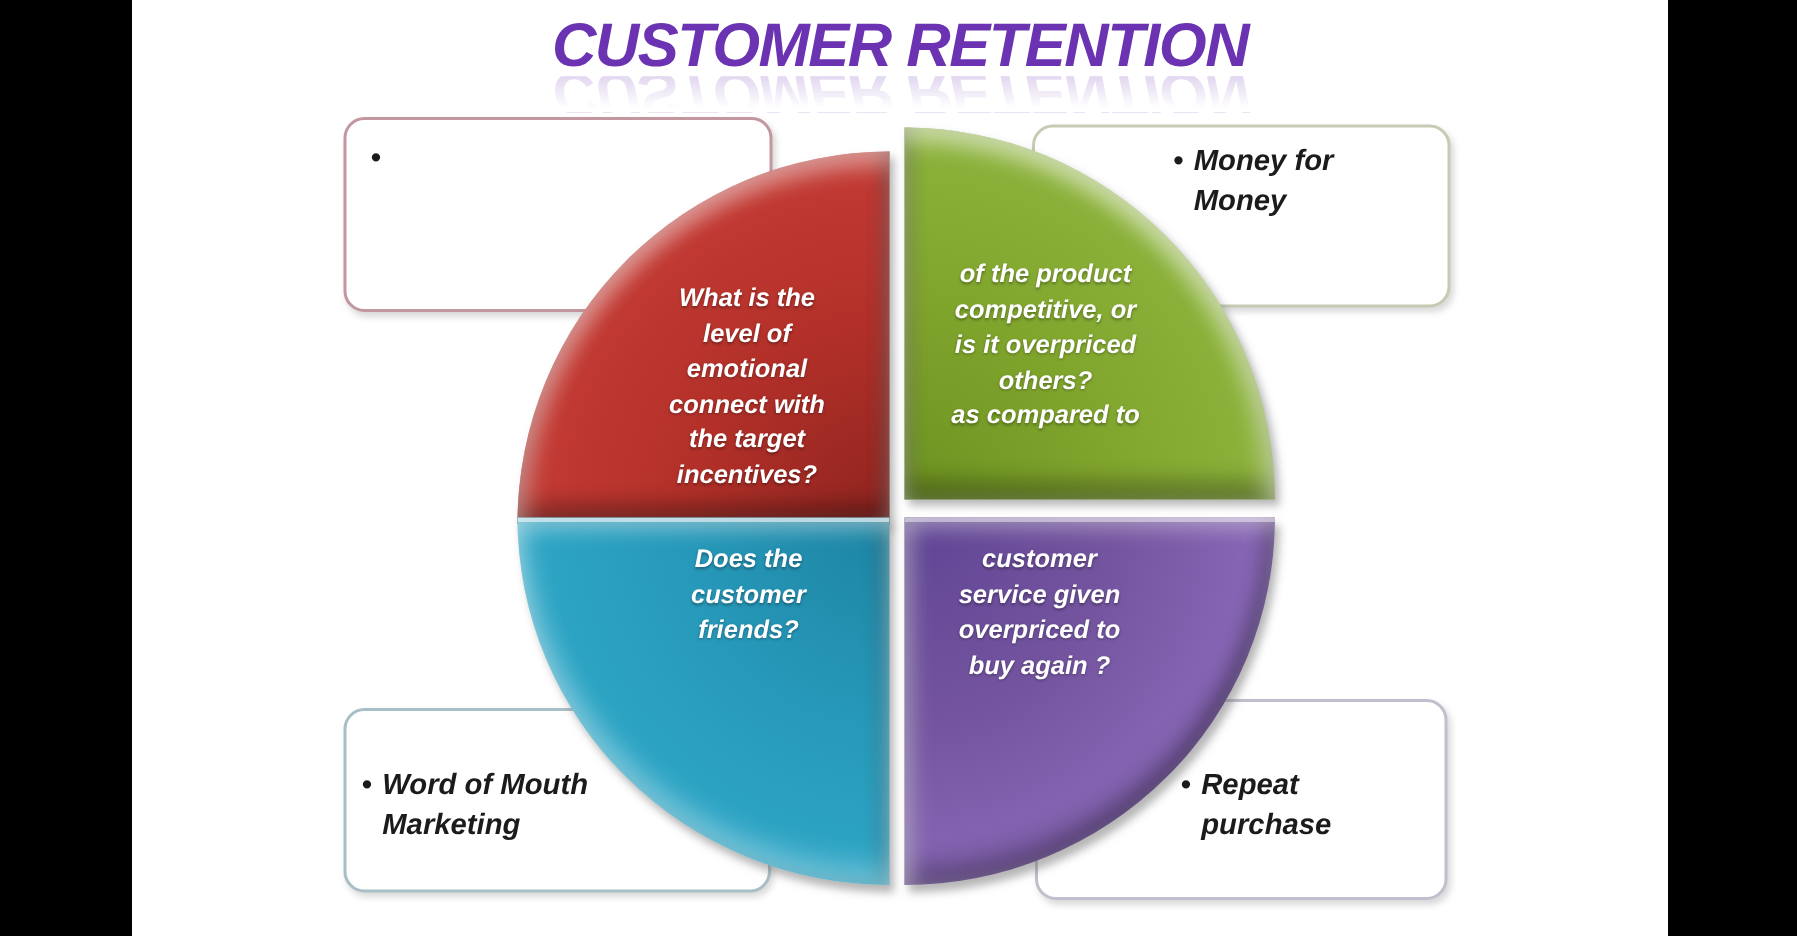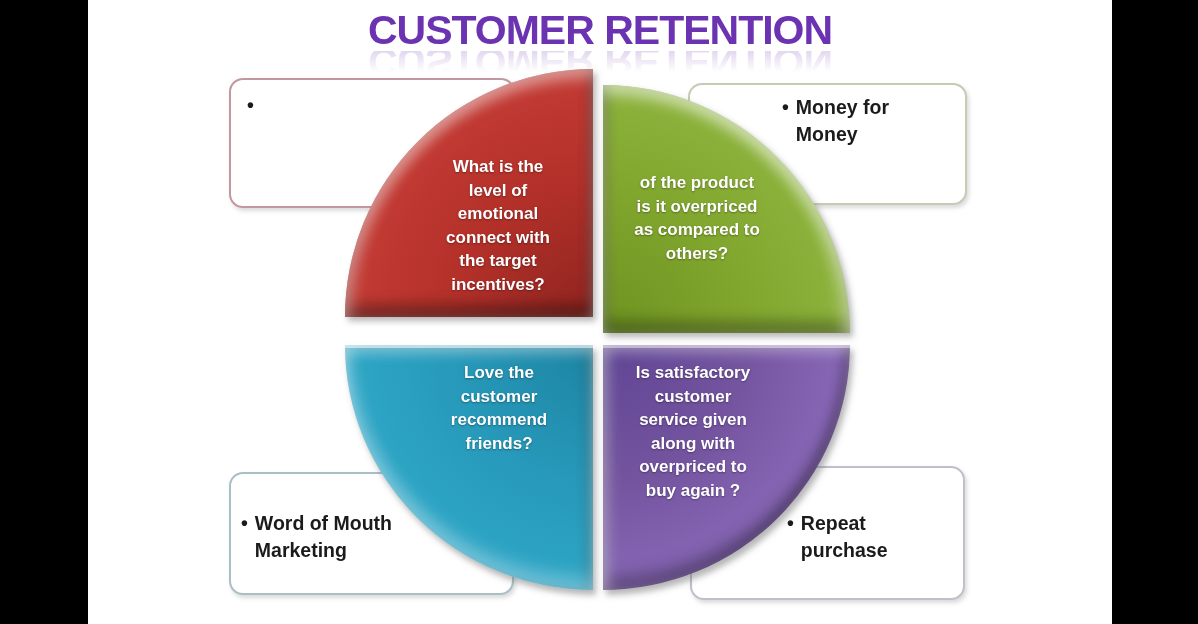--- a/index.html
+++ b/index.html
@@ -1,20 +1,20 @@
 <!DOCTYPE html>
 <html><head>
 <meta charset="utf-8">
 <style>
   * { margin:0; padding:0; box-sizing:border-box; }
   html,body { width:1198px; height:624px; }
   body { font-family:"Liberation Sans","DejaVu Sans",sans-serif; background:#000; overflow:hidden; }
 
   .frame { position:relative; width:1198px; height:624px; background:#000; }
-  .slide { position:absolute; left:88px; top:0; width:1024px; height:624px; background:#ffffff; }
+  .slide { position:absolute; left:88px; top:0; width:1024px; height:624px; background:#ffffff;font-style:italic; }
 
   
   .title { position:absolute; top:8px; left:0; width:100%; text-align:center;
            font-size:41px; line-height:44px; font-weight:bold; letter-spacing:-1px;
            color:#6B32B2; }
   .title-reflection { position:absolute; top:51px; left:0; width:100%; height:24px;
            overflow:hidden; font-size:41px; line-height:44px; font-weight:bold;
            letter-spacing:-1px; color:#6B32B2; }
   .title-reflection .refl-text { display:block; text-align:center;
            transform:scaleY(-1); transform-origin:50% 38%; opacity:.35; }
@@ -31,21 +31,21 @@
   .callout-br { left:602px; top:466px; width:275px; height:134px; border-color:#C1BECD; }
   .callout-inner { display:flex; gap:7px; align-items:flex-start; }
   .callout-tl .callout-inner { padding:12px 0 0 16px; }
   .callout-tr .callout-inner { padding:9px 0 0 92px; }
   .callout-bl .callout-inner { padding:36px 0 0 10px; }
   .callout-br .callout-inner { padding:42px 0 0 95px; }
   .bullet { line-height:27px; }
 
   
   .quad { position:absolute; z-index:2; }
-  .quad-red { left:257px; top:69px; width:248px; height:248px; border-top-left-radius:100%;
+  .quad-red { left:257px; top:101px; width:248px; height:248px; border-top-left-radius:100%;
     background:radial-gradient(circle at 100% 100%, #8f241f 0%, #b23029 38%, #c23a33 68%, #cf4f48 100%);
     box-shadow: inset 0 10px 14px rgba(255,255,255,.40), inset 10px 0 14px rgba(255,255,255,.18),
                 inset 0 -12px 14px rgba(0,0,0,.38), inset -6px 0 10px rgba(0,0,0,.18),
                 3px 4px 6px rgba(110,110,110,.5); }
   .quad-green { left:515px; top:85px; width:247px; height:248px; border-top-right-radius:100%;
     background:radial-gradient(circle at 0% 100%, #6d9220 0%, #80a52d 38%, #8cb23b 68%, #a3c657 100%);
     box-shadow: inset 0 10px 14px rgba(255,255,255,.48), inset -10px 0 14px rgba(255,255,255,.22),
                 inset 0 -12px 14px rgba(0,0,0,.32), inset 6px 0 10px rgba(0,0,0,.15),
                 3px 4px 6px rgba(110,110,110,.5); }
   .quad-cyan { left:257px; top:345px; width:248px; height:245px; border-bottom-left-radius:100%;
@@ -112,40 +112,38 @@
         <div>emotional</div>
         <div>connect with</div>
         <div>the target</div>
         <div>incentives?</div>
       </div>
     </div>
 
     <div class="quad quad-green">
       <div class="quad-text">
         <div>of the product</div>
+        <div>competitive, or</div>
         <div>is it overpriced</div>
+        <div>others?</div>
         <div>as compared to</div>
-        <div>others?</div>
       </div>
     </div>
 
     <div class="quad quad-cyan">
       <div class="quad-text">
-        <div>Love the</div>
+        <div>Does the</div>
         <div>customer</div>
-        <div>recommend</div>
         <div>friends?</div>
       </div>
     </div>
 
     <div class="quad quad-purple">
       <div class="quad-text">
-        <div>Is satisfactory</div>
         <div>customer</div>
         <div>service given</div>
-        <div>along with</div>
         <div>overpriced to</div>
         <div>buy again ?</div>
       </div>
     </div>
 
   </div>
 </div>
 
 </body></html>

